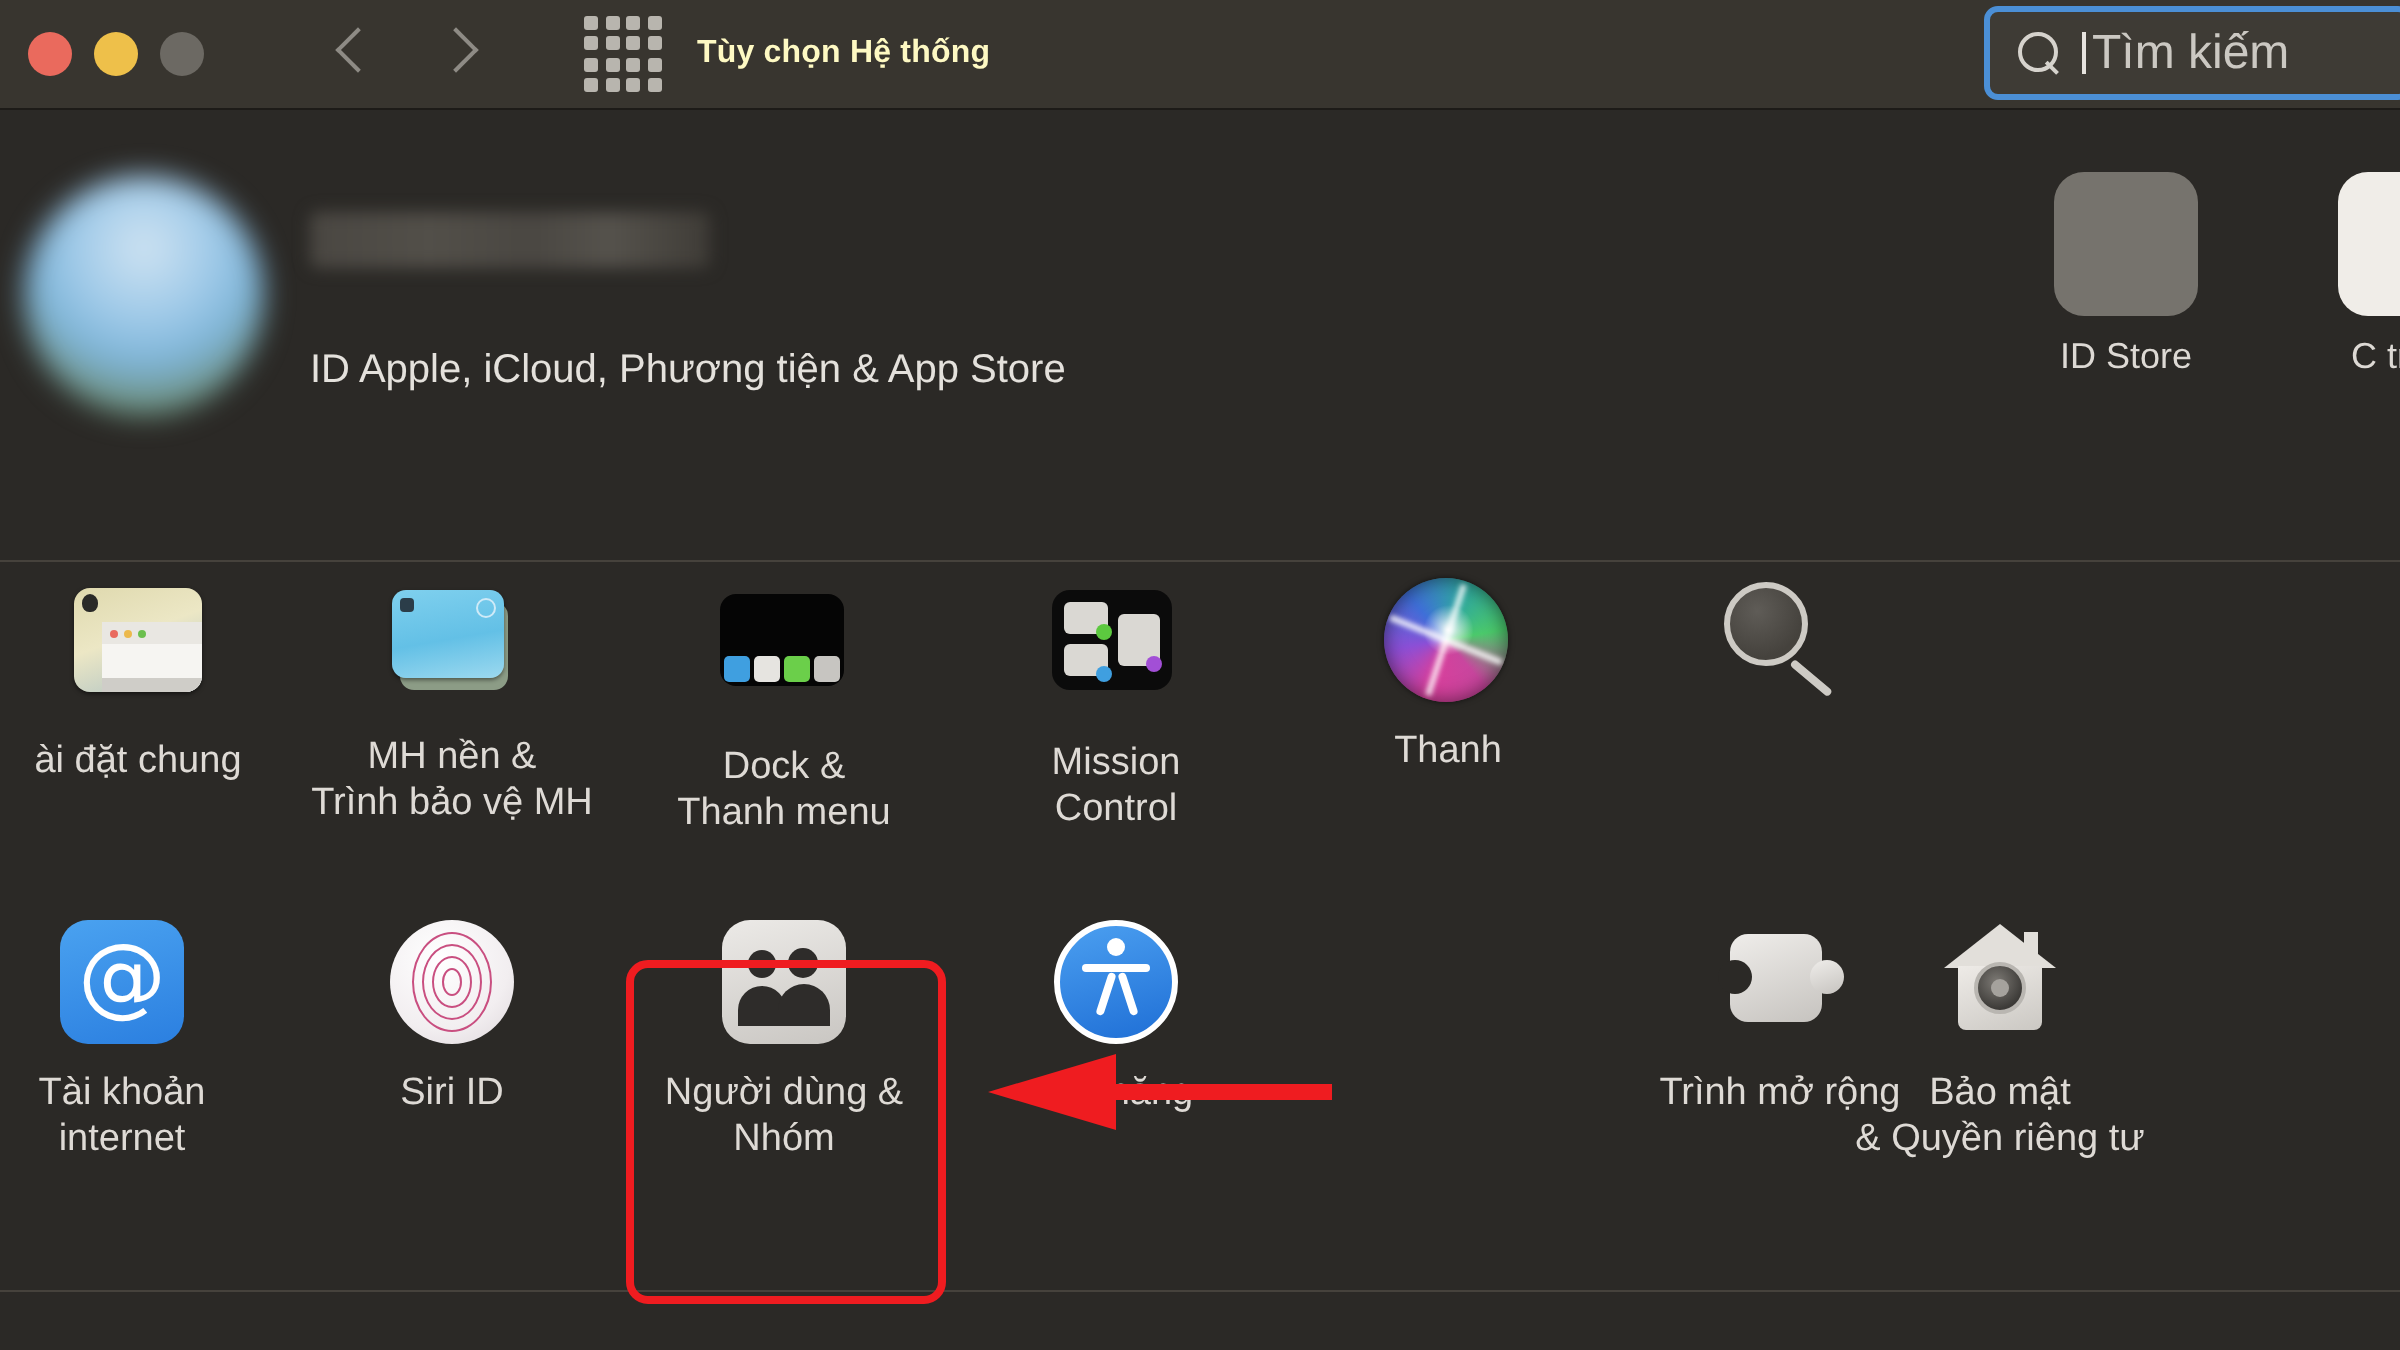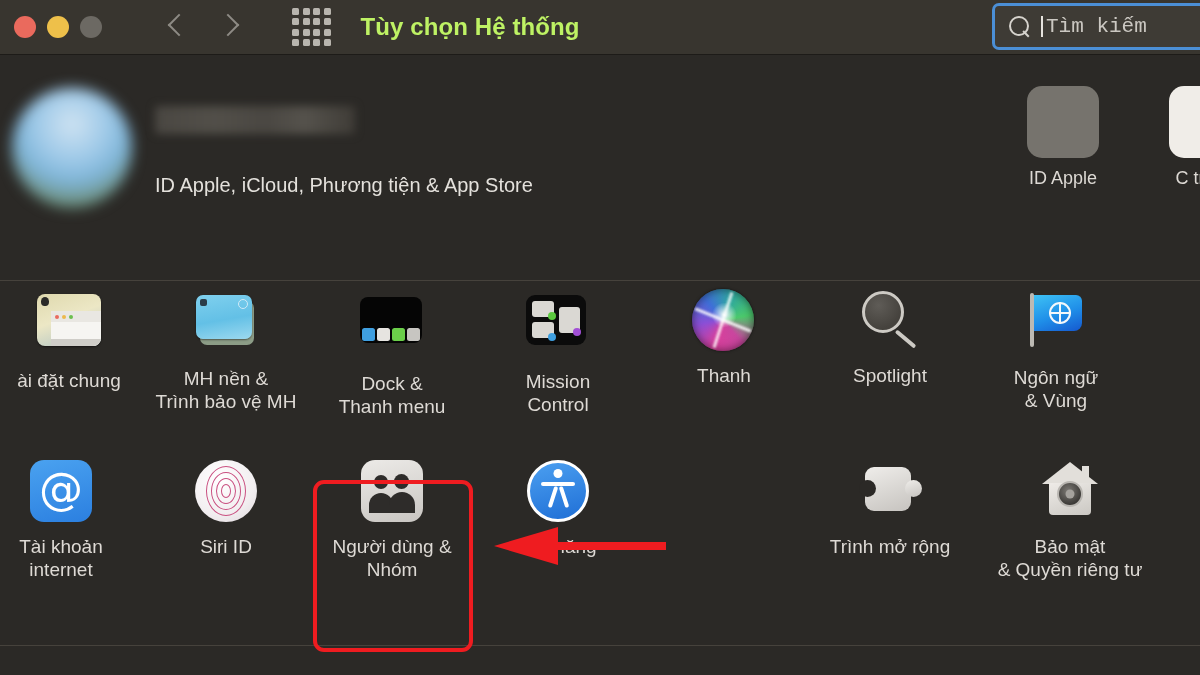--- a/index.html
+++ b/index.html
@@ -40,22 +40,22 @@
   }
 
   .gridicon {
     margin-left: 52px;
     display: grid; grid-template-columns: repeat(4, 7px);
     grid-auto-rows: 7px; gap: 3.5px;
   }
   .gridicon i { background: #b8b5ae; border-radius: 1.5px; display: block; }
 
   .wintitle {
-    margin-left: 30px;
-    font-size: 24px; font-weight: bold; color: #bef264;
+    margin-left: 18px;
+    font-size: 16px; font-weight: bold; color: #fef9c3;
     letter-spacing: 0.1px;
   }
 
   
   .searchwrap {
     position: absolute; right: -6px; top: 3px;
     width: 214px; height: 47px;
     border-radius: 7px;
     border: 3px solid #4b8fd6;
     background: #3e3b35;
@@ -66,21 +66,21 @@
   .magnifier::before {
     content: ""; position: absolute; left: 0; top: 0;
     width: 16px; height: 16px; border: 2.3px solid #d6d3cd; border-radius: 50%;
   }
   .magnifier::after {
     content: ""; position: absolute; left: 14px; top: 14px;
     width: 8px; height: 2.3px; background: #d6d3cd;
     transform: rotate(45deg); transform-origin: left center;
   }
   .caret { width: 2px; height: 21px; background: #e6e3de; margin: 0 3px 0 6px; }
-  .searchph { font-size: 21px; color: #cbc8c2; font-family: Liberation Mono, monospace; }
+  .searchph { font-size: 24px; color: #cbc8c2; }
 
   
   .banner { position: absolute; top: 56px; left: 0; width: 1040px; height: 224px; }
 
   .avatar {
     position: absolute; left: 12px; top: 32px;
     width: 120px; height: 120px; border-radius: 50%;
     background: radial-gradient(circle at 50% 30%, #cfe3f2 0%, #9ec9e8 35%, #7fb5d8 55%, #6d8f7c 78%, #4e6a5a 100%);
     filter: blur(7px);
   }
@@ -429,21 +429,21 @@
 
   <div class="banner">
     <div class="avatar"></div>
     <div class="acct-name"></div>
     <div class="acct-sub">ID Apple, iCloud, Phương tiện &amp; App Store</div>
 
     <div class="banner-tile" style="left:998px; top:30px;">
       <div class="appleid-sq">
         <span class="apple-glyph"></span>
       </div>
-      <div class="tilelabel">ID Apple</div>
+      <div class="tilelabel">ID Store</div>
     </div>
 
     <div class="banner-tile" style="left:1140px; top:30px;">
       <div class="cut-sq"></div>
       <div class="tilelabel">C
 trong</div>
     </div>
   </div>
 
   <div class="sep" style="top:280px;"></div>
@@ -515,34 +515,22 @@
         <div class="celllabel">Thanh</div>
       </div>
 
       <div class="cell" style="left:807px;">
         <div class="icon">
           <div class="ic-spot">
               <span class="lens"></span>
               <span class="handle"></span>
             </div>
         </div>
-        <div class="celllabel">Spotlight</div>
-      </div>
-
-      <div class="cell" style="left:973px;">
-        <div class="icon">
-          <div class="ic-lang">
-              <span class="pole"></span>
-              <span class="flag"></span>
-              <span class="globe"></span>
-            </div>
-        </div>
-        <div class="celllabel">Ngôn ngữ
-&amp; Vùng</div>
-      </div>
+      </div>
+
 
       <div class="cell" style="left:1139px;">
         <div class="icon">
           <div class="ic-cut"></div>
         </div>
         <div class="celllabel">Th</div>
       </div>
 
     </div>
 
@@ -600,21 +588,21 @@
         <div class="icon">
           <div class="ic-ext">
               <span class="body"></span>
               <span class="notch"></span>
               <span class="knob"></span>
             </div>
         </div>
         <div class="celllabel">Trình mở rộng</div>
       </div>
 
-      <div class="cell" style="left:987px;">
+      <div class="cell" style="left:917px;">
         <div class="icon">
           <div class="ic-security">
             <span class="chim"></span>
               <span class="roof"></span>
             <span class="walls"></span>
               <span class="dial"></span>
           </div>
         </div>
         <div class="celllabel">Bảo mật
 &amp; Quyền riêng tư</div>

